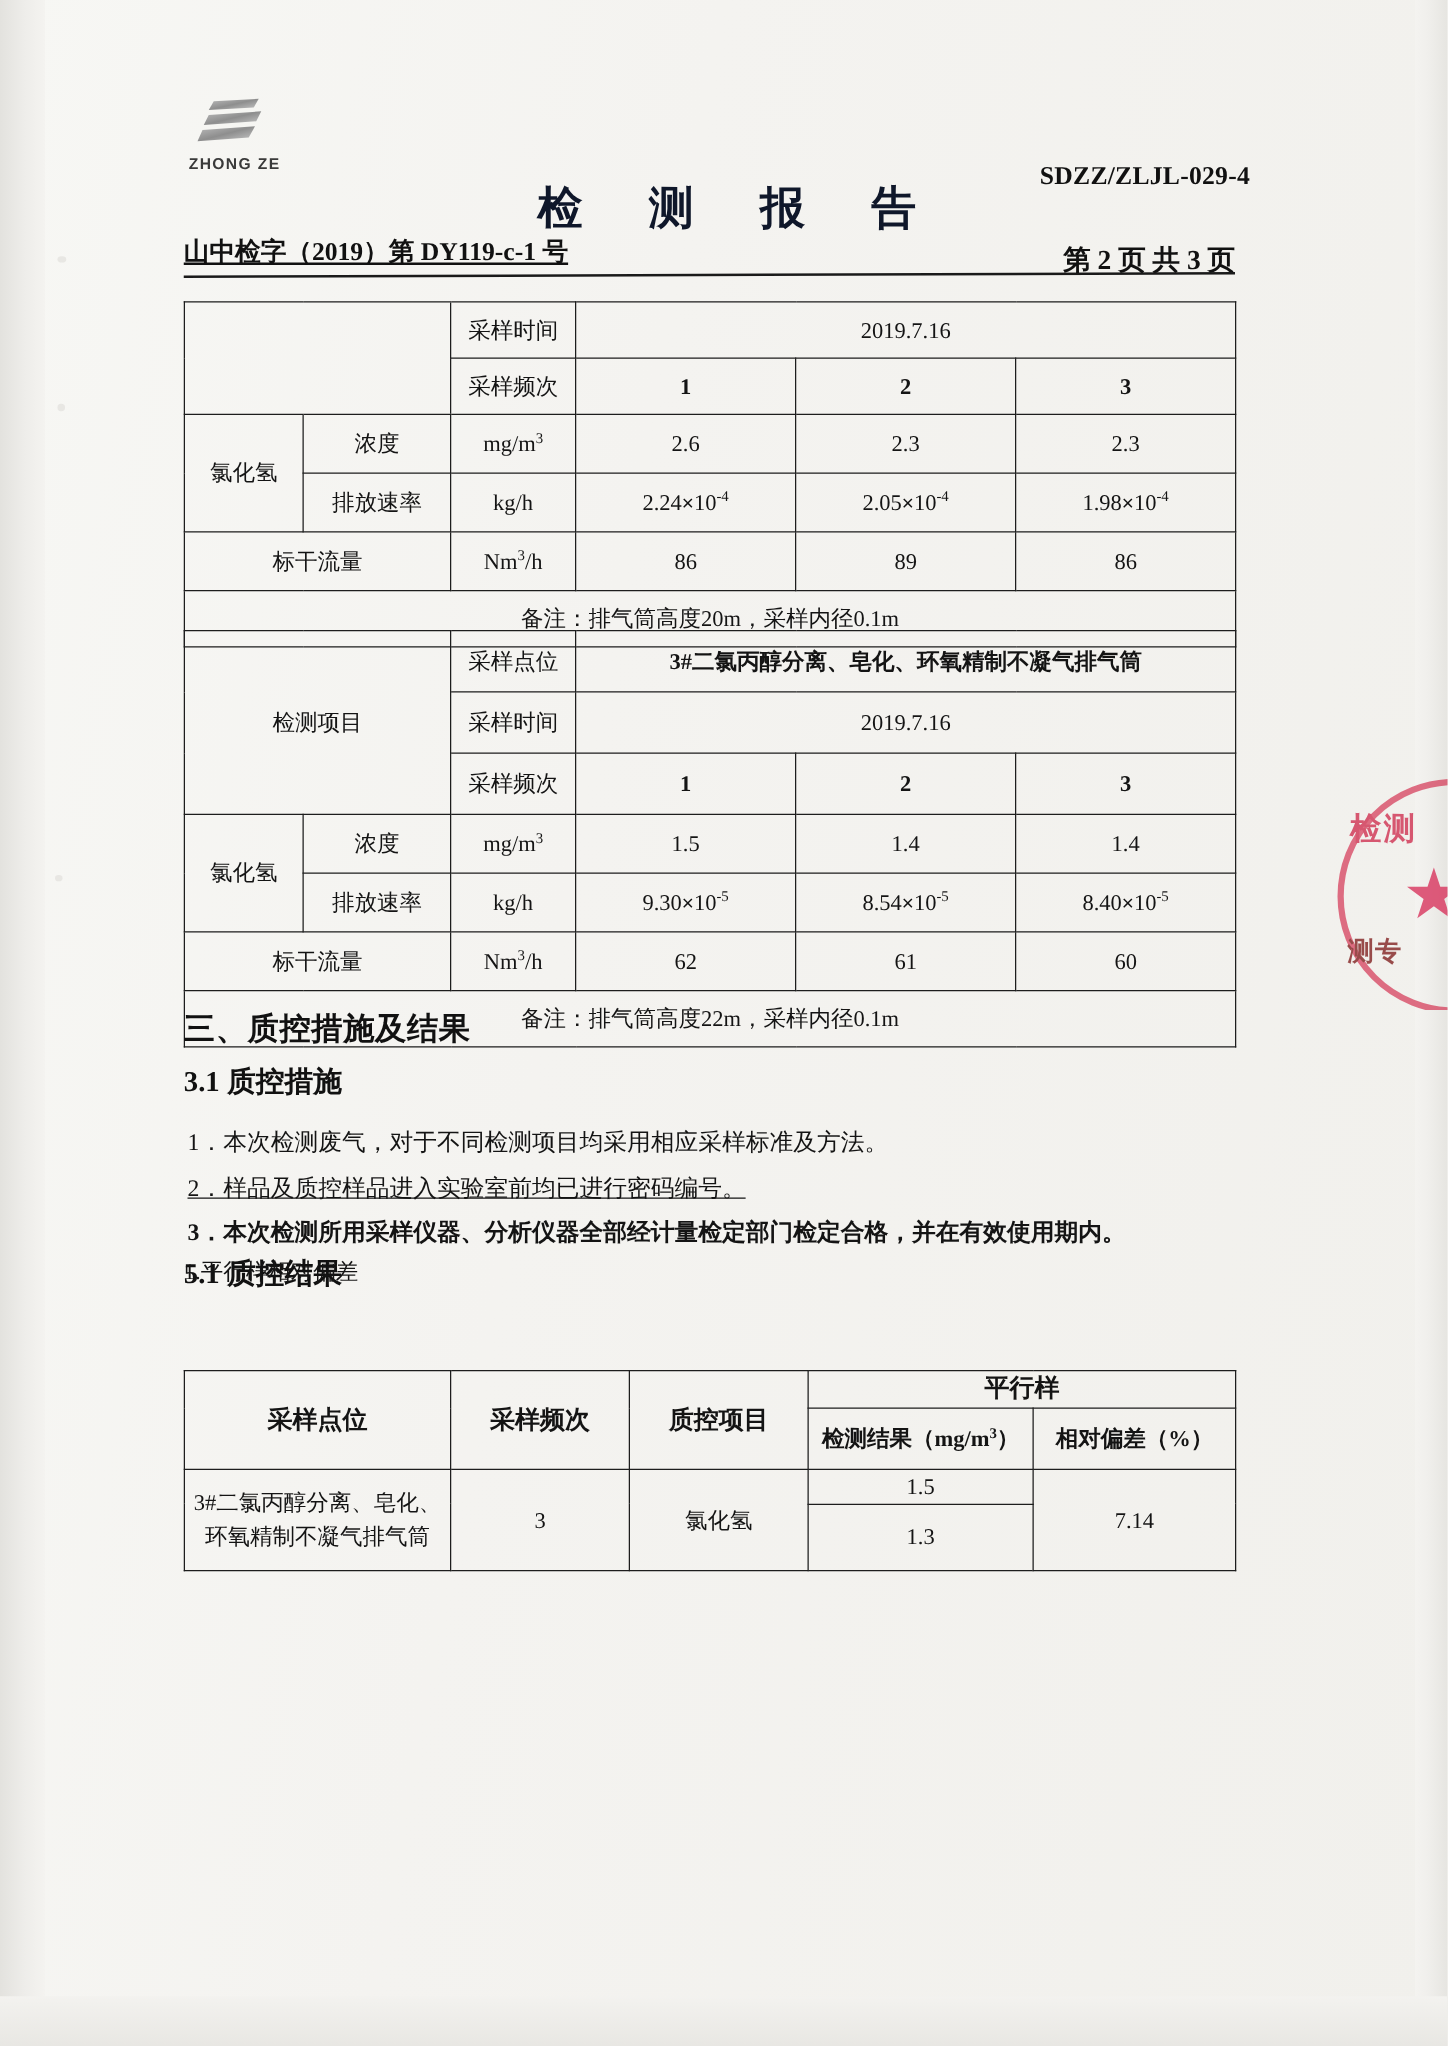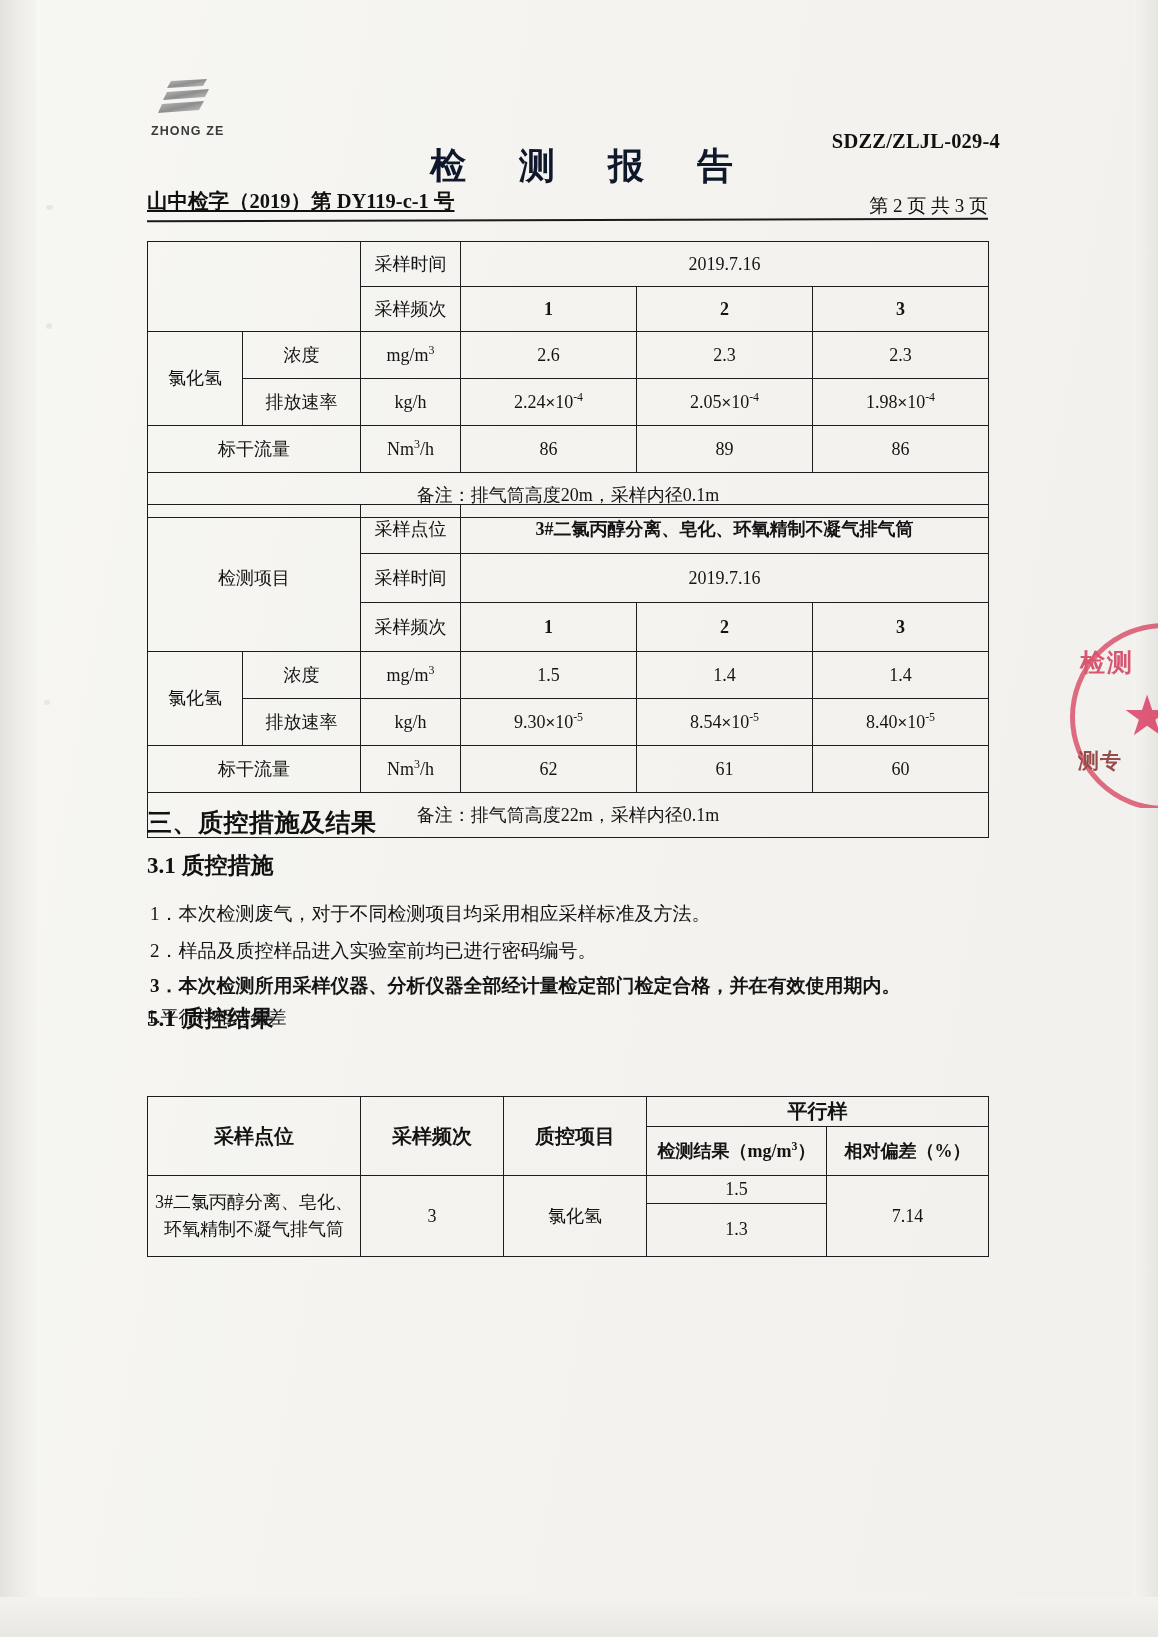--- a/index.html
+++ b/index.html
@@ -83,22 +83,22 @@
     left: 147px; top: 187px;
     font-size: 20.5px;
     font-weight: bold;
     color: #111;
     text-decoration: underline;
   }
 
   .page-no {
     position: absolute;
     right: 170px; top: 193px;
-    font-size: 19px;
-    font-weight: normal;
+    font-size: 22px;
+    font-weight: bold;
     color: #111;
   }
 
   .rule {
     position: absolute;
     left: 147px; top: 219px;
     width: 841px; height: 2px;
     background: #1a1a1a;
     transform: rotate(-0.18deg);
   }
@@ -153,21 +153,21 @@
   .para {
     position: absolute;
     font-size: 19px;
     color: #141414;
     white-space: nowrap;
   }
 
   #sec3      { left: 147px; top: 806px; }
   #sec31     { left: 147px; top: 850px; }
   #m1        { left: 150px; top: 901px; }
-  #m2        { left: 150px; top: 938px; }
+  #m2        { left: 150px; top: 938px; text-decoration: underline; }
   #m3        { left: 150px; top: 973px; font-weight: bold; }
   #sec32     { left: 147px; top: 1003px; }
   #qc-note   { left: 147px; top: 1005px; font-size: 18px; }
 
   
   .stamp {
     position: absolute;
     left: 1068px; top: 618px;
     width: 120px; height: 190px;
     opacity: 0.78;

